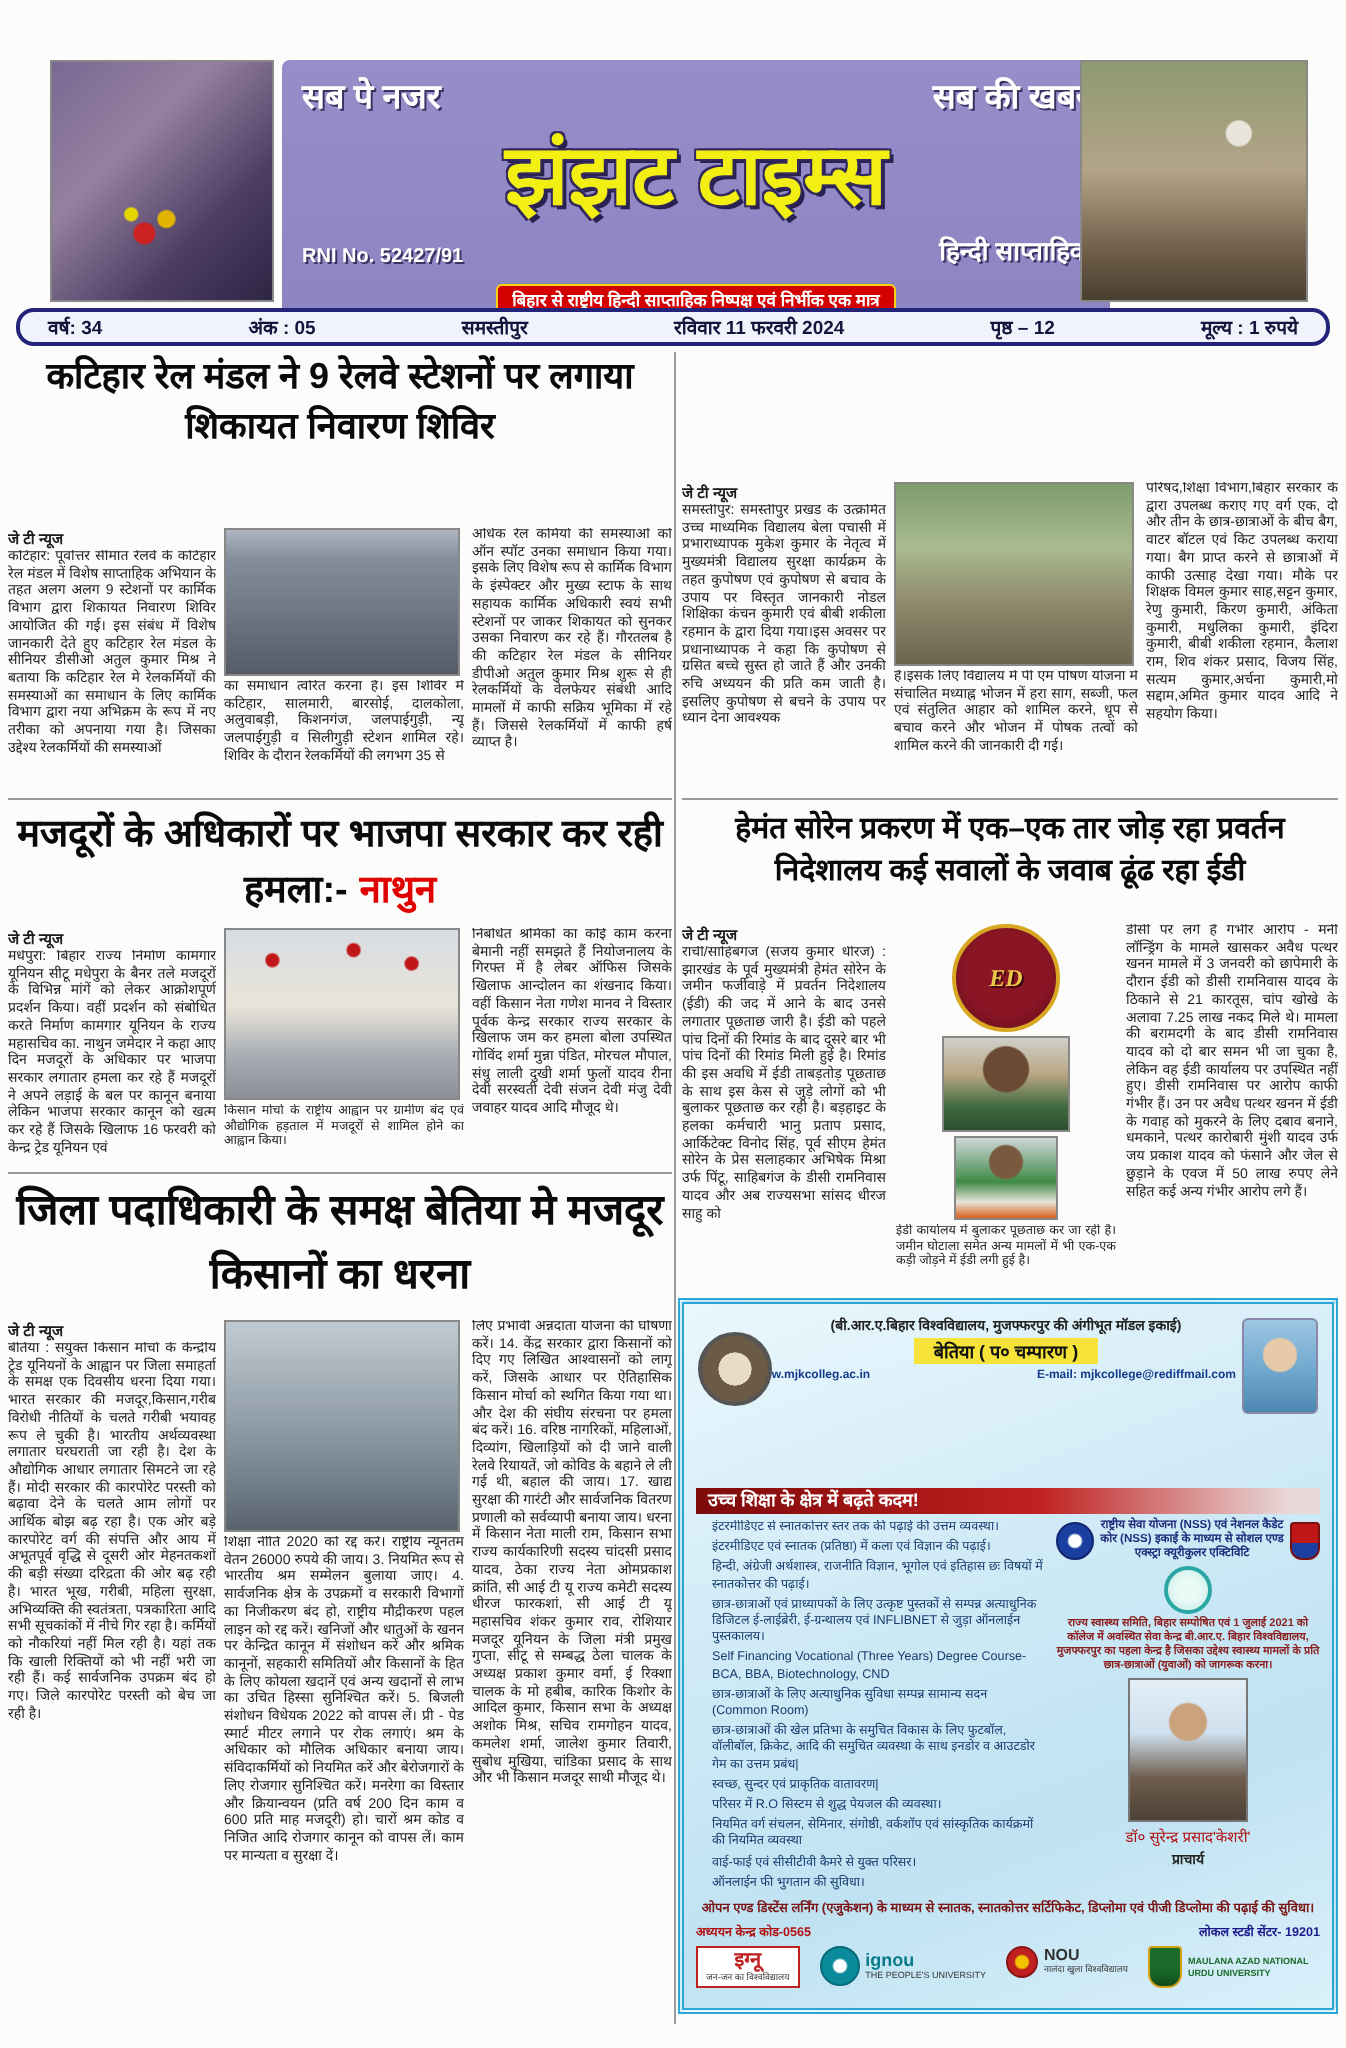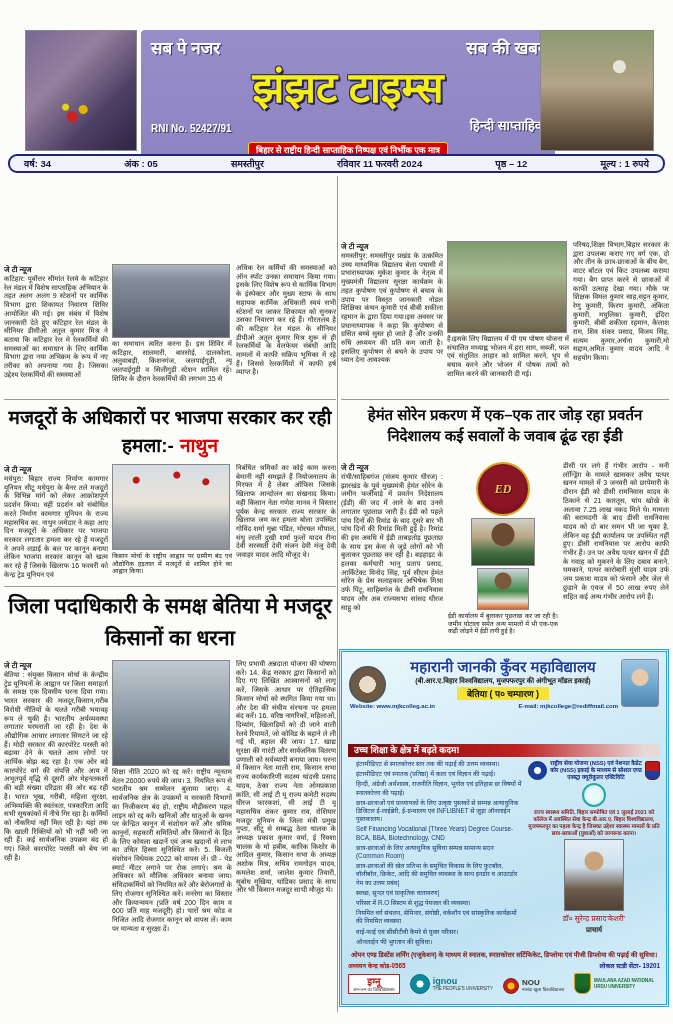--- a/index.html
+++ b/index.html
@@ -85,21 +85,21 @@
          background:radial-gradient(circle,#eafaf6 40%,#bfe9e2 100%);}
   .health-text{font-size:5.5px;line-height:7px;font-weight:bold;color:#8a2020;text-align:center;}
   .principal{width:58px;height:70px;border:1px solid #777;
       background:radial-gradient(circle at 50% 30%,#caa27c 0 9px,transparent 10px),
       linear-gradient(180deg,#e3eef6 0%,#cfe0ee 38%,#6e5d4d 70%,#4e4136 100%);}
   .pr-name{font-size:7.5px;font-weight:normal;color:#b01010;text-align:left;}
   .pr-role{font-size:7px;font-weight:bold;color:#222;text-align:center;}
   .ad-odl{font-size:6.5px;line-height:8px;font-weight:bold;color:#7a1515;text-align:center;margin-top:3px;}
   .ad-codes{display:flex;justify-content:space-between;font-size:6.3px;font-weight:bold;margin-top:2px;}
   .ad-codes .c1{color:#b01010;} .ad-codes .c2{color:#1a1a8a;}
-  .ad-logos{display:flex;align-items:flex-end;justify-content:space-between;margin-top:3px;gap:4px;}
+  .ad-logos{display:flex;align-items:flex-start;justify-content:space-between;margin-top:3px;gap:4px;}
   .lg-box{background:#fff;border:1px solid #c02020;padding:1px 4px;text-align:center;}
   .lg-hi{font-size:10px;font-weight:bold;color:#c02020;line-height:11px;}
   .lg-sub{font-size:4.5px;color:#333;line-height:5.5px;}
   .lg-item{display:flex;align-items:center;gap:3px;}
   .ig-disc{width:18px;height:18px;border-radius:50%;background:
       radial-gradient(circle at 50% 50%,#fff 0 3px,#0a8a9a 4px 100%);border:1px solid #066a78;}
   .ig-name{font-size:9px;font-weight:bold;color:#0a7a8a;line-height:9px;}
   .nou-flower{width:14px;height:14px;border-radius:50%;
       background:radial-gradient(circle,#f2c200 0 3px,#c02020 4px 100%);border:1px solid #8a1515;}
   .manuu-shield{width:15px;height:19px;background:linear-gradient(180deg,#1a6a2a 60%,#0e4a1c 100%);
@@ -139,20 +139,21 @@
     <span>वर्ष:  34</span>
     <span>अंक : 05</span>
     <span>समस्तीपुर</span>
     <span>रविवार 11 फरवरी 2024</span>
     <span>पृष्ठ – 12</span>
     <span>मूल्य : 1 रुपये</span>
   </div>
 
   <div class="abs vdiv" style="left:337px;top:176px;height:836px;"></div>
 
+  <div class="abs headline" style="left:4px;top:176px;width:332px;height:50px;font-size:18px;line-height:25px;">कटिहार रेल मंडल ने 9 रेलवे स्टेशनों पर लगाया शिकायत निवारण शिविर</div>
   <div class="abs cols" style="left:4px;top:264px;width:332px;height:132px;">
     <div style="width:104px;">
       <div class="byline">जे टी न्यूज</div>
       <div class="bodytext" style="height:122px;">कटिहार: पूर्वोत्तर सीमांत रेलवे के कटिहार रेल मंडल में विशेष साप्ताहिक अभियान के तहत अलग अलग 9 स्टेशनों पर कार्मिक विभाग द्वारा शिकायत निवारण शिविर आयोजित की गई। इस संबंध में विशेष जानकारी देते हुए कटिहार रेल मंडल के सीनियर डीसीओ अतुल कुमार मिश्र ने बताया कि कटिहार रेल मे रेलकर्मियों की समस्याओं का समाधान के लिए कार्मिक विभाग द्वारा नया अभिक्रम के रूप में नए तरीका को अपनाया गया है। जिसका उद्देश्य रेलकर्मियों की समस्याओं</div>
     </div>
     <div style="width:120px;">
       <div class="photo ph-a1" style="width:118px;height:74px;"></div>
       <div class="bodytext" style="height:54px;margin-top:2px;">का समाधान त्वरित करना है। इस शिविर में कटिहार, सालमारी, बारसोई, दालकोला, अलुवाबड़ी, किशनगंज, जलपाईगुड़ी, न्यू जलपाईगुड़ी व सिलीगुड़ी स्टेशन शामिल रहे। शिविर के दौरान रेलकर्मियों की लगभग 35 से</div>
     </div>
     <div class="bodytext" style="width:100px;height:132px;">अधिक रेल कर्मियों की समस्याओं को ऑन स्पॉट उनका समाधान किया गया। इसके लिए विशेष रूप से कार्मिक विभाग के इंस्पेक्टर और मुख्य स्टाफ के साथ सहायक कार्मिक अधिकारी स्वयं सभी स्टेशनों पर जाकर शिकायत को सुनकर उसका निवारण कर रहे हैं। गौरतलब है की कटिहार रेल मंडल के सीनियर डीपीओ अतुल कुमार मिश्र शुरू से ही रेलकर्मियों के वेलफेयर संबंधी आदि मामलों में काफी सक्रिय भूमिका में रहे हैं। जिससे रेलकर्मियों में काफी हर्ष व्याप्त है।</div>
@@ -219,21 +220,20 @@
       <div class="bodytext" style="height:242px;margin-top:2px;">शिक्षा नीति 2020 को रद्द करें। राष्ट्रीय न्यूनतम वेतन 26000 रुपये की जाय। 3. नियमित रूप से भारतीय श्रम सम्मेलन बुलाया जाए। 4. सार्वजनिक क्षेत्र के उपक्रमों व सरकारी विभागों का निजीकरण बंद हो, राष्ट्रीय मौद्रीकरण पहल लाइन को रद्द करें। खनिजों और धातुओं के खनन पर केन्द्रित कानून में संशोधन करें और श्रमिक कानूनों, सहकारी समितियों और किसानों के हित के लिए कोयला खदानें एवं अन्य खदानों से लाभ का उचित हिस्सा सुनिश्चित करें। 5. बिजली संशोधन विधेयक 2022 को वापस लें। प्री - पेड स्मार्ट मीटर लगाने पर रोक लगाएं। श्रम के अधिकार को मौलिक अधिकार बनाया जाय। संविदाकर्मियों को नियमित करें और बेरोजगारों के लिए रोजगार सुनिश्चित करें। मनरेगा का विस्तार और क्रियान्वयन (प्रति वर्ष 200 दिन काम व 600 प्रति माह मजदूरी) हो। चारों श्रम कोड व निजित आदि रोजगार कानून को वापस लें। काम पर मान्यता व सुरक्षा दें।</div>
     </div>
     <div class="bodytext" style="width:100px;height:352px;">लिए प्रभावी अन्नदाता योजना की घोषणा करें। 14. केंद्र सरकार द्वारा किसानों को दिए गए लिखित आश्वासनों को लागू करें, जिसके आधार पर ऐतिहासिक किसान मोर्चा को स्थगित किया गया था। और देश की संघीय संरचना पर हमला बंद करें। 16. वरिष्ठ नागरिकों, महिलाओं, दिव्यांग, खिलाड़ियों को दी जाने वाली रेलवे रियायतें, जो कोविड के बहाने ले ली गई थी, बहाल की जाय। 17. खाद्य सुरक्षा की गारंटी और सार्वजनिक वितरण प्रणाली को सर्वव्यापी बनाया जाय। धरना में किसान नेता माली राम, किसान सभा राज्य कार्यकारिणी सदस्य चांदसी प्रसाद यादव, ठेका राज्य नेता ओमप्रकाश क्रांति, सी आई टी यू राज्य कमेटी सदस्य धीरज फारकशां, सी आई टी यू महासचिव शंकर कुमार राव, रोशियार मजदूर यूनियन के जिला मंत्री प्रमुख गुप्ता, सीटू से सम्बद्ध ठेला चालक के अध्यक्ष प्रकाश कुमार वर्मा, ई रिक्शा चालक के मो हबीब, कारिक किशोर के आदिल कुमार, किसान सभा के अध्यक्ष अशोक मिश्र, सचिव रामगोहन यादव, कमलेश शर्मा, जालेश कुमार तिवारी, सुबोध मुखिया, चांडिका प्रसाद के साथ और भी किसान मजदूर साथी मौजूद थे।</div>
   </div>
 
   <div class="abs ad" style="left:339px;top:649px;width:330px;height:358px;">
     <div style="position:relative;height:84px;">
       <div class="emblem abs" style="left:1px;top:8px;"></div>
       <div class="ph-woman abs" style="right:1px;top:1px;"></div>
       <div style="margin:2px 42px 0 40px;">
-        <div class="ad-title">महारानी जानकी कुँवर महाविद्यालय</div>
         <div class="ad-affil">(बी.आर.ए.बिहार विश्वविद्यालय, मुजफ्फरपुर की अंगीभूत मॉडल इकाई)</div>
         <div class="ad-loc">बेतिया ( प० चम्पारण )</div>
       </div>
       <div class="ad-webrow" style="margin:3px 42px 0 2px;">
         <span>Website: www.mjkcolleg.ac.in</span>
         <span>E-mail: mjkcollege@rediffmail.com</span>
       </div>
     </div>
 
     <div class="ad-slogan">उच्च शिक्षा के क्षेत्र में बढ़ते कदम!</div>

